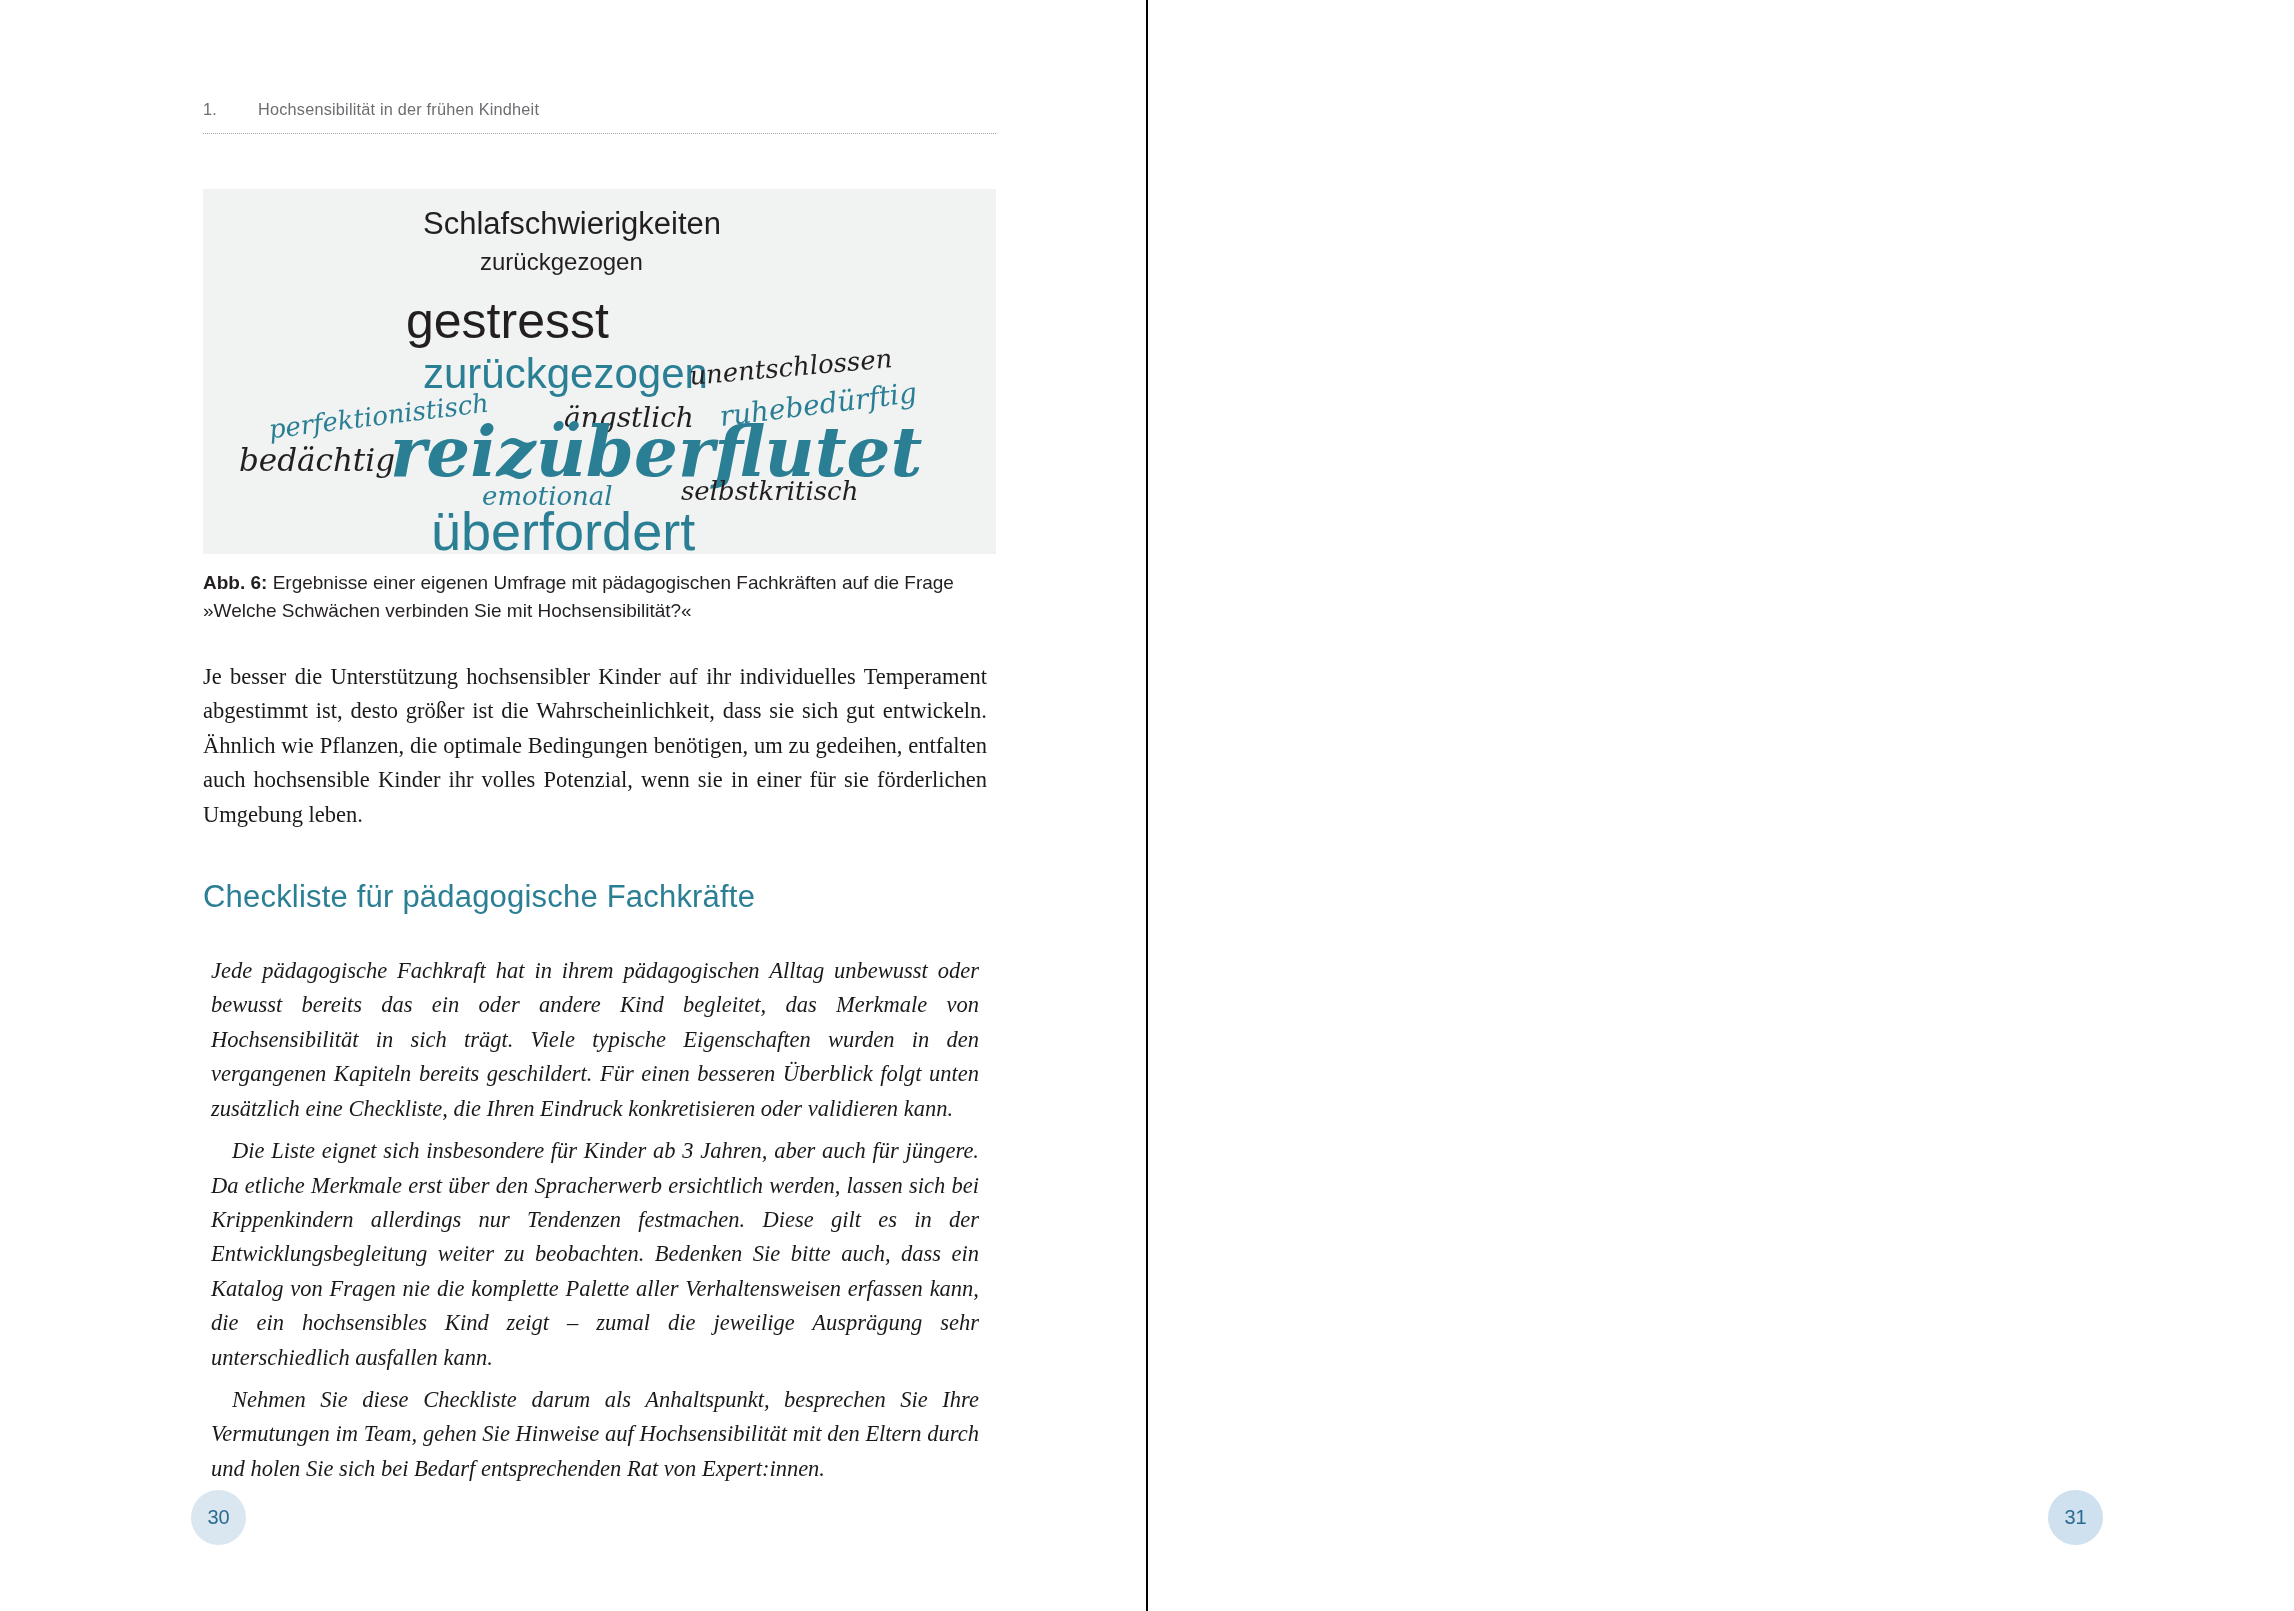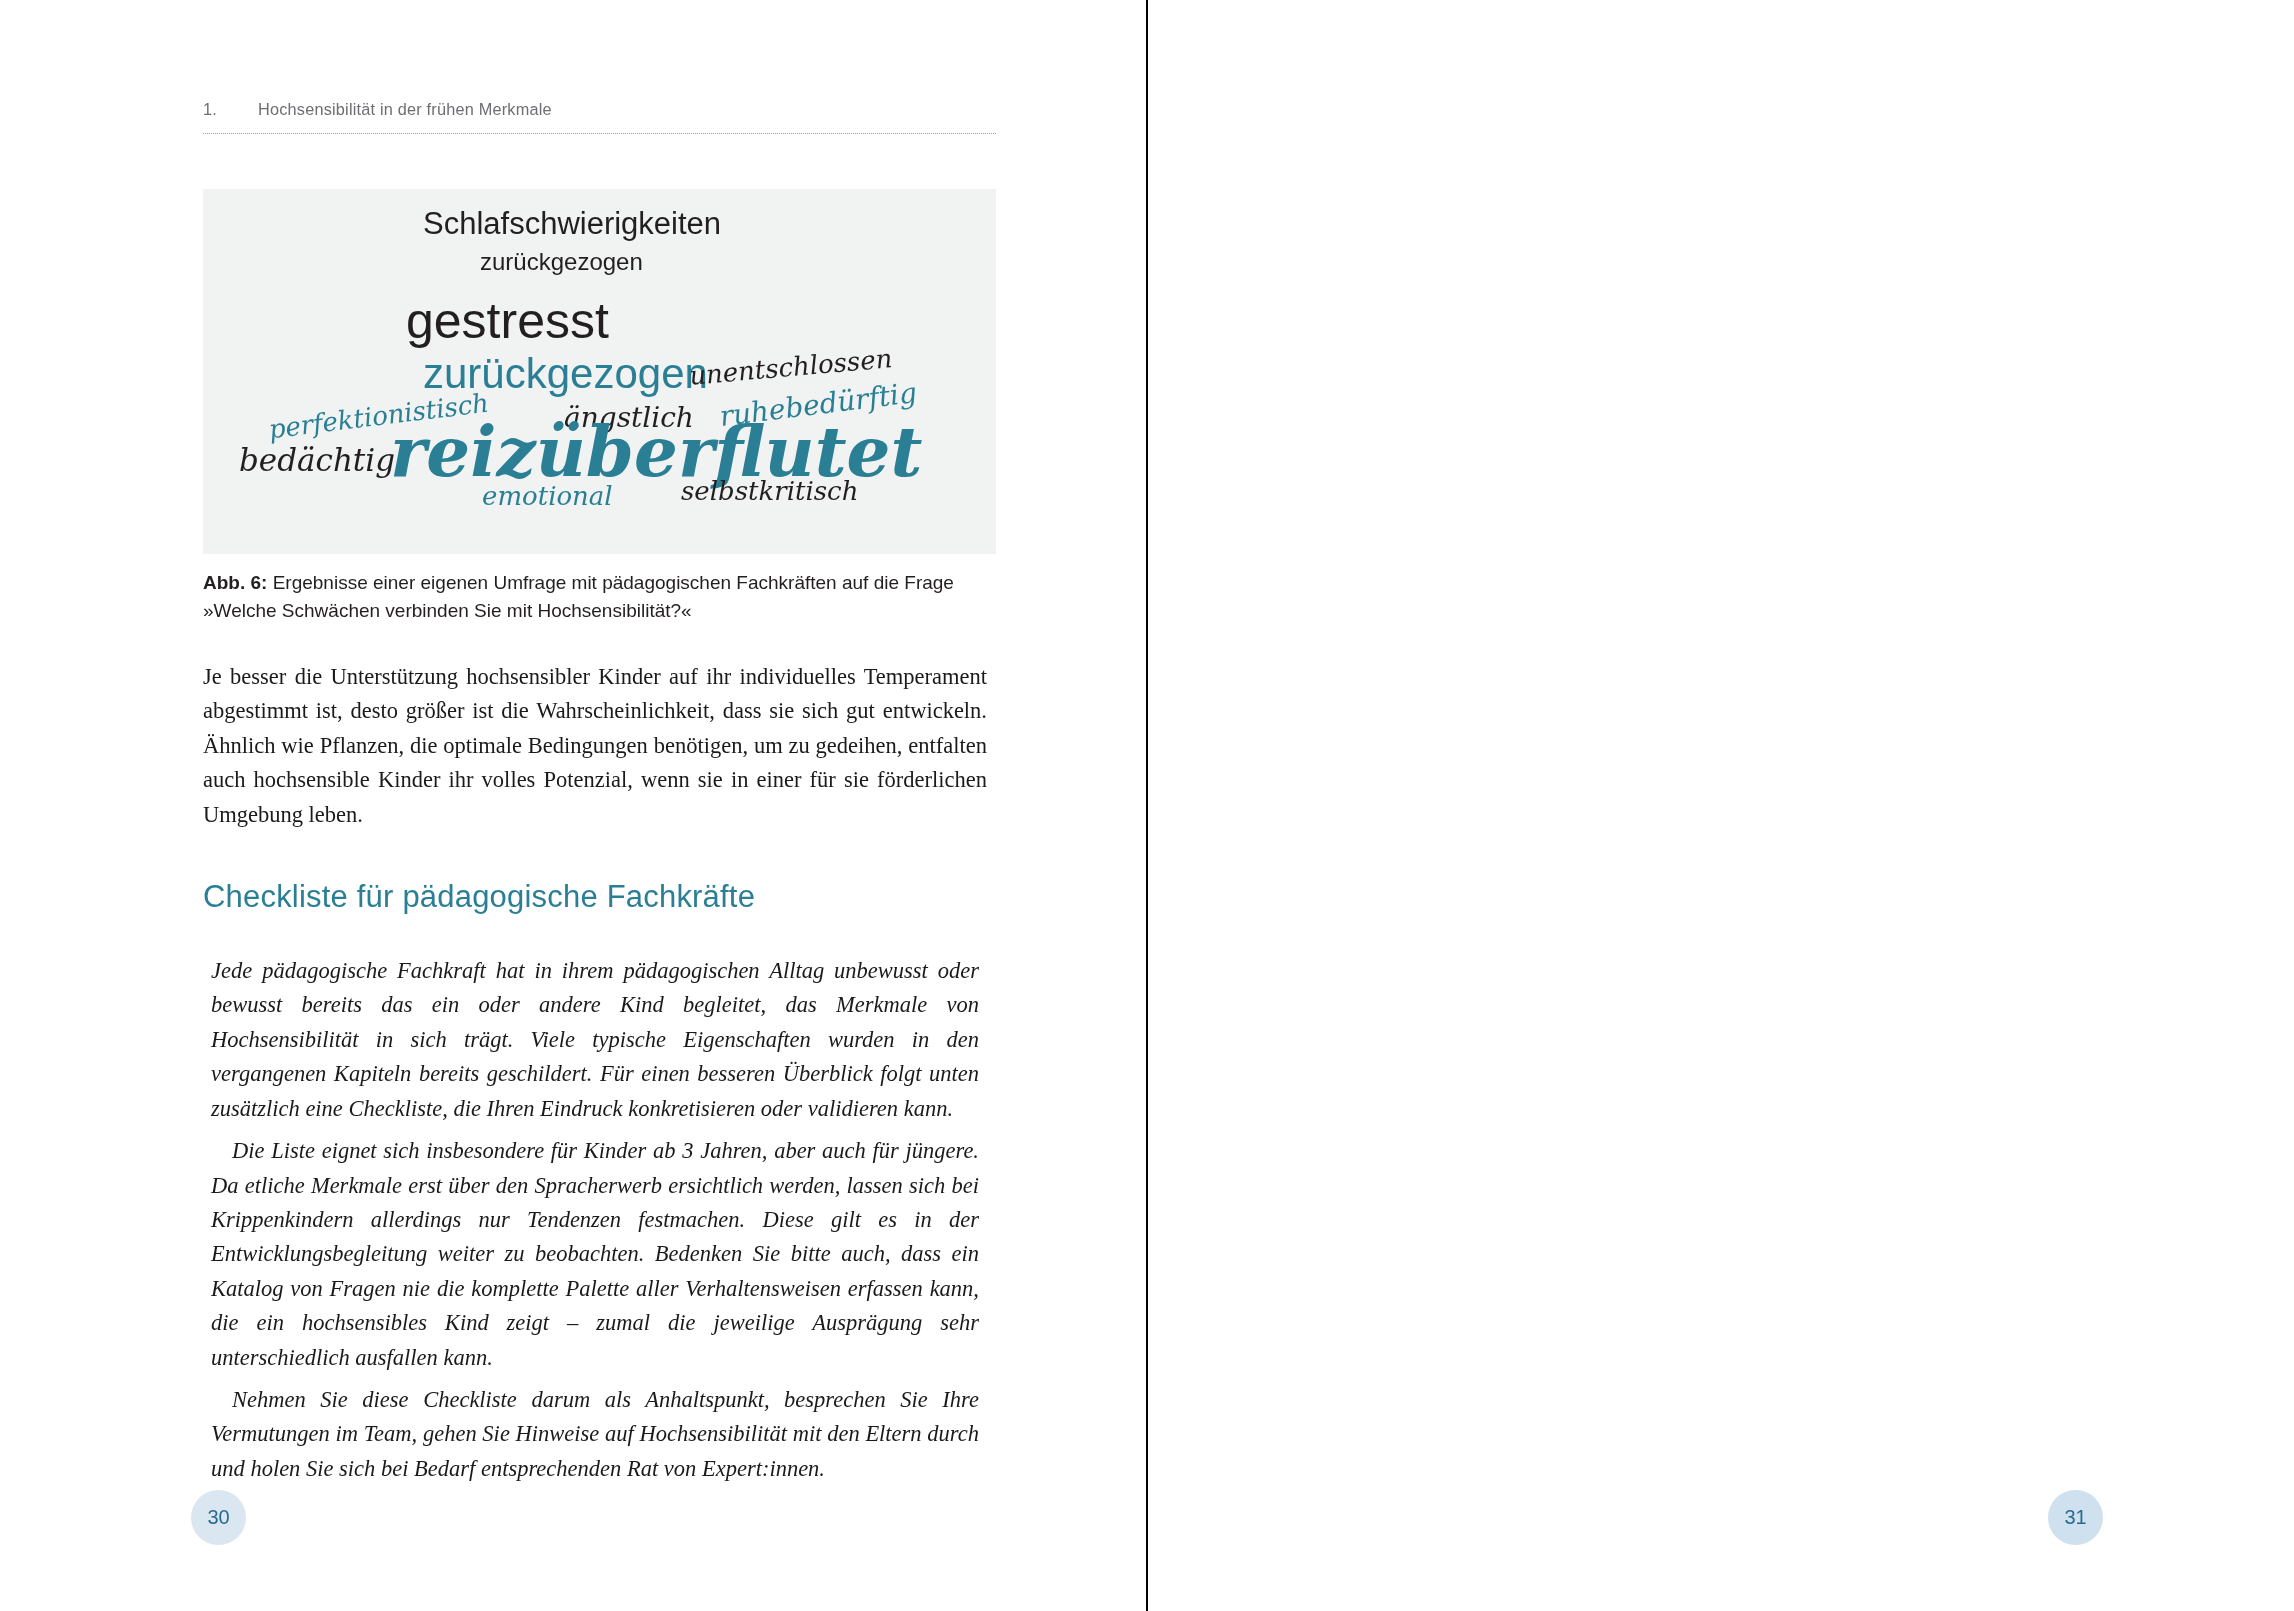--- a/index.html
+++ b/index.html
@@ -130,37 +130,38 @@
   .right .folio { right: 191px; background: #cfe0ee; }
 </style>
 </head>
 <body>
 
 <div class="spread">
 
   <div class="page left">
 
     <div class="runhead">
-      <span class="num">1.</span><span>Hochsensibilität in der frühen Merkmale</span>
+      <span class="num">1.</span><span>Hochsensibilität in der frühen Kindheit</span>
     </div>
     <div class="rule"></div>
 
     <div class="wordcloud">
       <span class="wc" style="left:220px; top:17px; font-size:31px; color:#231f20;">Schlafschwierigkeiten</span>
       <span class="wc" style="left:277px; top:59px; font-size:24px; color:#231f20;">zurückgezogen</span>
       <span class="wc" style="left:203px; top:103px; font-size:50px; color:#231f20;">gestresst</span>
       <span class="wc" style="left:220px; top:161px; font-size:42px; color:#2a7f95;">zurückgezogen</span>
       <span class="wc wc-script" style="left:486px; top:163px; font-size:26px; color:#231f20; transform:rotate(-5deg);">unentschlossen</span>
       <span class="wc wc-script" style="left:65px; top:212px; font-size:26px; color:#2a7f95; transform:rotate(-7deg);">perfektionistisch</span>
       <span class="wc wc-script" style="left:361px; top:212px; font-size:28px; color:#231f20;">ängstlich</span>
       <span class="wc wc-script" style="left:516px; top:199px; font-size:28px; color:#2a7f95; transform:rotate(-7deg);">ruhebedürftig</span>
       <span class="wc wc-script" style="left:36px; top:253px; font-size:31px; color:#231f20;">bedächtig</span>
       <span class="wc wc-script" style="left:187px; top:222px; font-size:69px; font-weight:700; color:#2a7f95;">reizüberflutet</span>
       <span class="wc wc-script" style="left:279px; top:292px; font-size:26px; color:#2a7f95;">emotional</span>
       <span class="wc wc-script" style="left:478px; top:287px; font-size:26px; color:#231f20;">selbstkritisch</span>
+      <span class="wc" style="left:228px; top:311px; font-size:54px; color:#2a7f95;">überfordert</span>
 
     </div>
 
     <div class="caption">
       <b>Abb. 6:</b><span> Ergebnisse einer eigenen Umfrage mit pädagogischen Fachkräften auf die Frage »Welche Schwächen verbinden Sie mit Hochsensibilität?«</span>
     </div>
 
     <div class="body-serif p1">Je besser die Unterstützung hochsensibler Kinder auf ihr individuelles Temperament abgestimmt ist, desto größer ist die Wahrscheinlichkeit, dass sie sich gut entwickeln. Ähnlich wie Pflanzen, die optimale Bedingungen benötigen, um zu gedeihen, entfalten auch hochsensible Kinder ihr volles Potenzial, wenn sie in einer für sie förderlichen Umgebung leben.</div>
 
     <div class="h2">Checkliste für pädagogische Fachkräfte</div>

